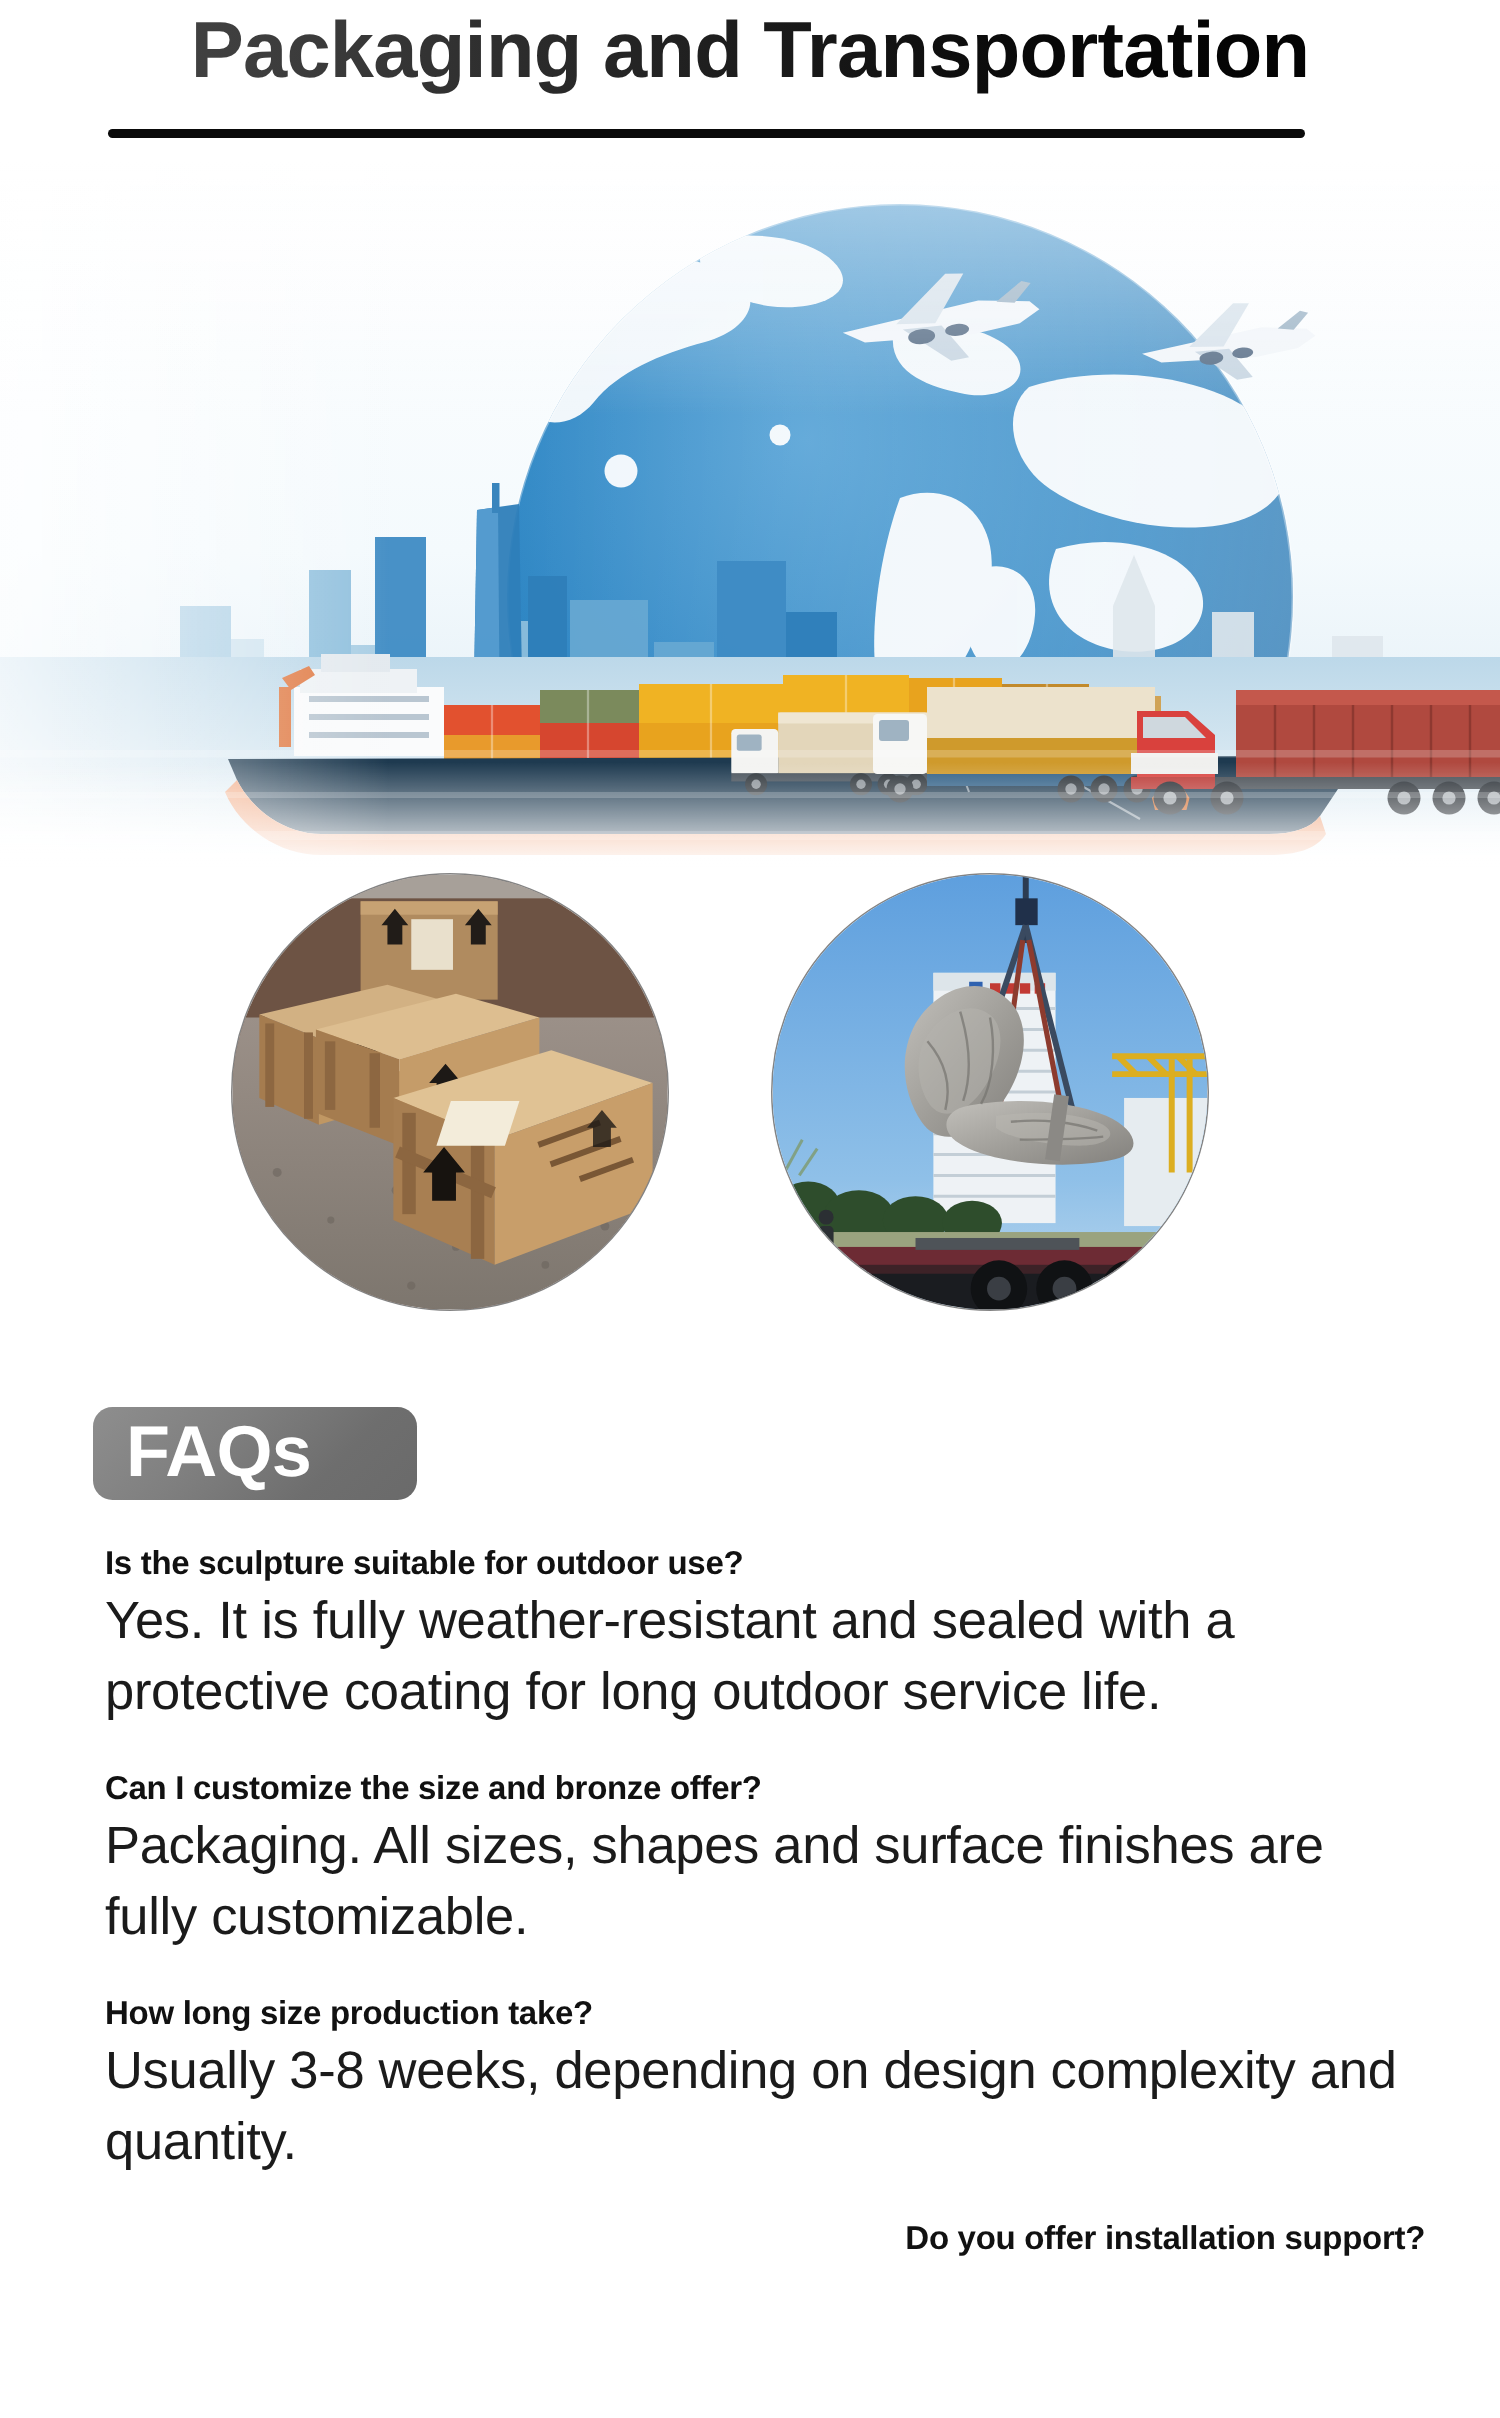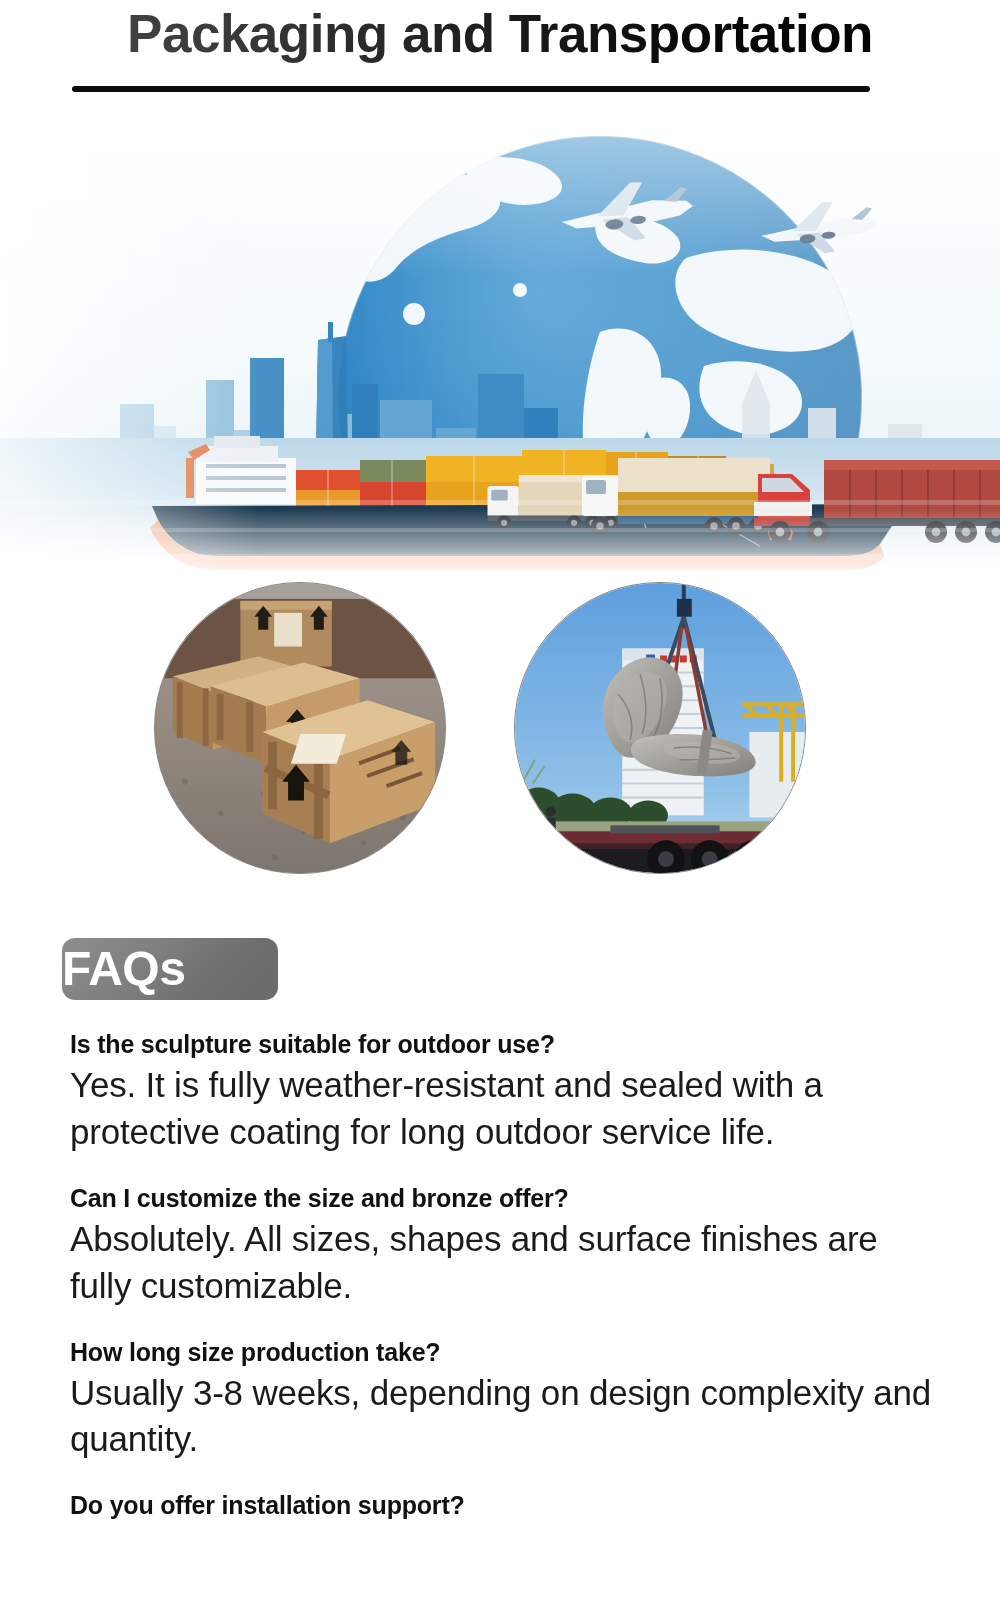--- a/index.html
+++ b/index.html
@@ -46,28 +46,28 @@
   
   .faq-section { position:absolute; left:0; top:900px; width:1000px; }
   .faq-badge {
     position:absolute; left:62px; top:38px;
     width:216px; height:62px; border-radius:13px;
     background-image:linear-gradient(135deg,#8e8e8e 0%,#7f7f7f 38%,#6e6e6e 72%,#6a6a6a 100%);
     display:flex; align-items:center;
   }
   .faq-badge-text {
     color:#ffffff; font-size:48px; font-weight:bold; line-height:1;
-    letter-spacing:-0.5px;
+    padding-left:22px; letter-spacing:-0.5px;
     font-family:"Liberation Sans", sans-serif;
   }
   .faq-list { position:absolute; left:70px; top:128px; width:880px; }
   .faq-item { margin-bottom:26px; }
-  .faq-item:last-child { margin-bottom:0; }
+  .faq-item:last-child { margin-bottom:0;text-align:right; }
   .faq-q {
-    font-size:25px; font-weight:bold; color:#111; line-height:1.28;
+    font-size:22px; font-weight:bold; color:#111; line-height:1.28;
     letter-spacing:-0.2px;
   }
   .faq-a {
     font-size:35px; font-weight:normal; color:#1b1b1b; line-height:1.34;
     letter-spacing:-0.2px; margin-top:2px; max-width:878px;
   }
 </style>
 </head>
 <body>
 
@@ -583,21 +583,21 @@
 
   <div class="faq-list">
 
     <div class="faq-item">
       <div class="faq-q">Is the sculpture suitable for outdoor use?</div>
       <div class="faq-a">Yes. It is fully weather-resistant and sealed with a protective coating for long outdoor service life.</div>
     </div>
 
     <div class="faq-item">
       <div class="faq-q">Can I customize the size and bronze offer?</div>
-      <div class="faq-a">Absolutely. All sizes, shapes and surface finishes are fully customizable.</div>
+      <div class="faq-a">Packaging. All sizes, shapes and surface finishes are fully customizable.</div>
     </div>
 
     <div class="faq-item">
       <div class="faq-q">How long size production take?</div>
       <div class="faq-a">Usually 3-8 weeks, depending on design complexity and quantity.</div>
     </div>
 
     <div class="faq-item">
       <div class="faq-q">Do you offer installation support?</div>
     </div>

